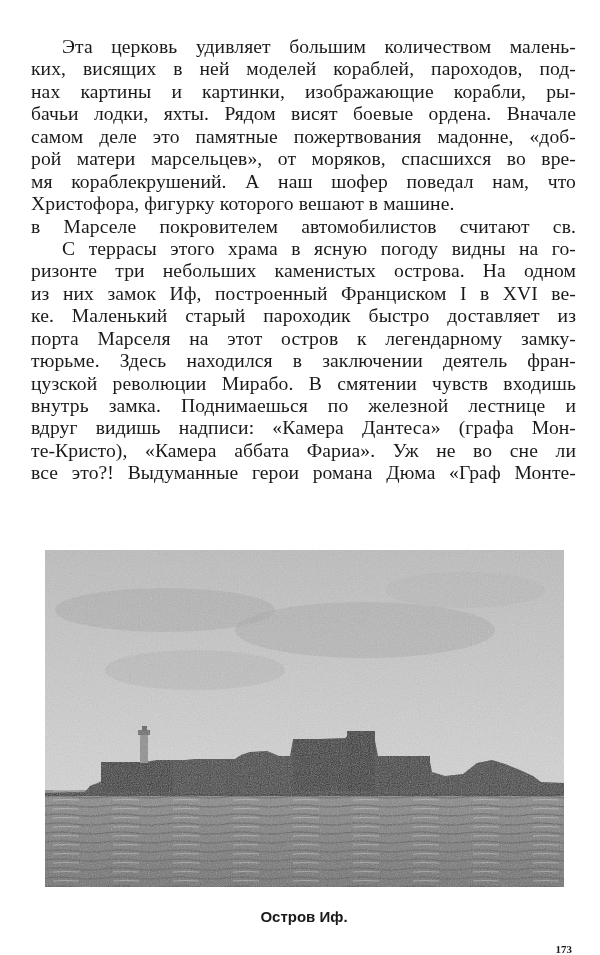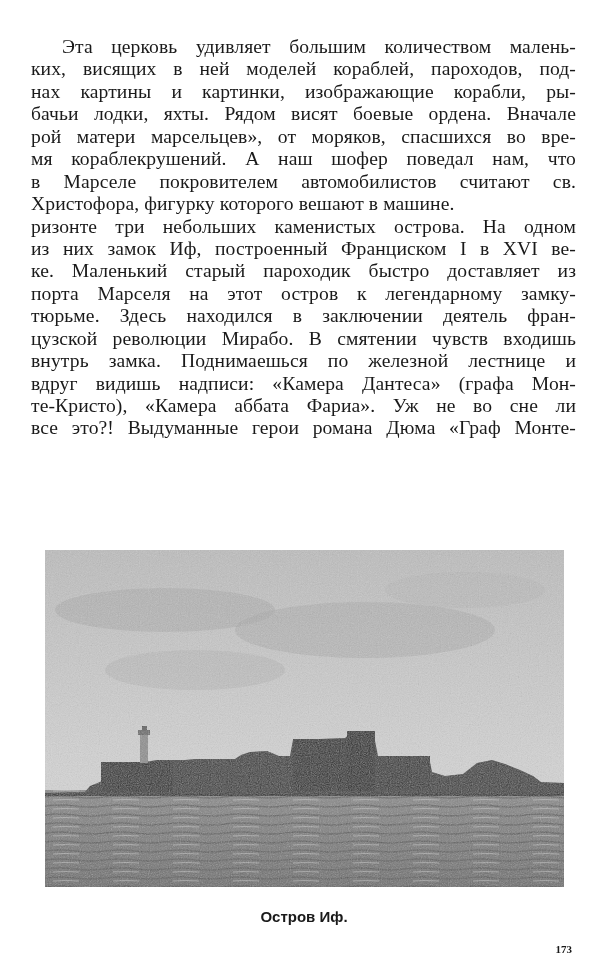--- a/index.html
+++ b/index.html
@@ -72,24 +72,26 @@
 </head>
 <body>
 
 <div class="page">
 
   <div class="text-block">
     <span class="line indent">Эта церковь удивляет большим количеством малень-</span>
     <span class="line">ких, висящих в ней моделей кораблей, пароходов, под-</span>
     <span class="line">нах картины и картинки, изображающие корабли, ры-</span>
     <span class="line">бачьи лодки, яхты. Рядом висят боевые ордена. Вначале</span>
+    <span class="line">самом деле это памятные пожертвования мадонне, «доб-</span>
     <span class="line">рой матери марсельцев», от моряков, спасшихся во вре-</span>
     <span class="line">мя кораблекрушений. А наш шофер поведал нам, что</span>
+    <span class="line last">Христофора, фигурку которого вешают в машине.</span>
     <span class="line">в Марселе покровителем автомобилистов считают св.</span>
-    <span class="line last">Христофора, фигурку которого вешают в машине.</span>
+    <span class="line indent">С террасы этого храма в ясную погоду видны на го-</span>
     <span class="line">ризонте три небольших каменистых острова. На одном</span>
     <span class="line">из них замок Иф, построенный Франциском I в XVI ве-</span>
     <span class="line">ке. Маленький старый пароходик быстро доставляет из</span>
     <span class="line">порта Марселя на этот остров к легендарному замку-</span>
     <span class="line">тюрьме. Здесь находился в заключении деятель фран-</span>
     <span class="line">цузской революции Мирабо. В смятении чувств входишь</span>
     <span class="line">внутрь замка. Поднимаешься по железной лестнице и</span>
     <span class="line">вдруг видишь надписи: «Камера Дантеса» (графа Мон-</span>
     <span class="line">те-Кристо), «Камера аббата Фариа». Уж не во сне ли</span>
     <span class="line">все это?! Выдуманные герои романа Дюма «Граф Монте-</span>

